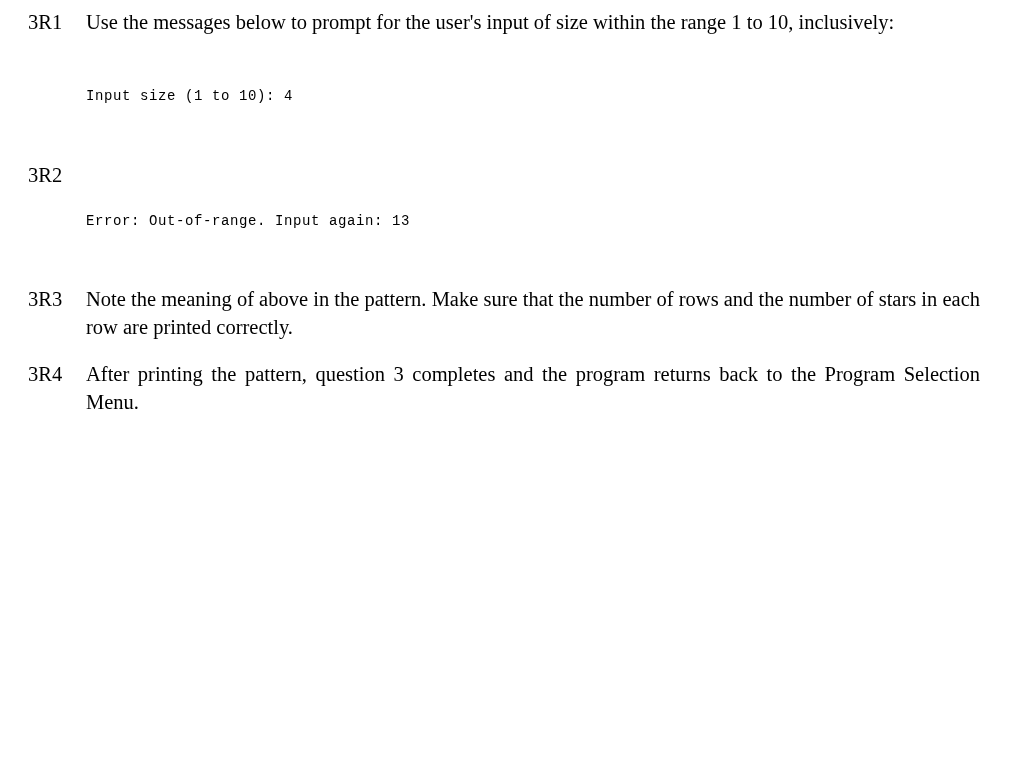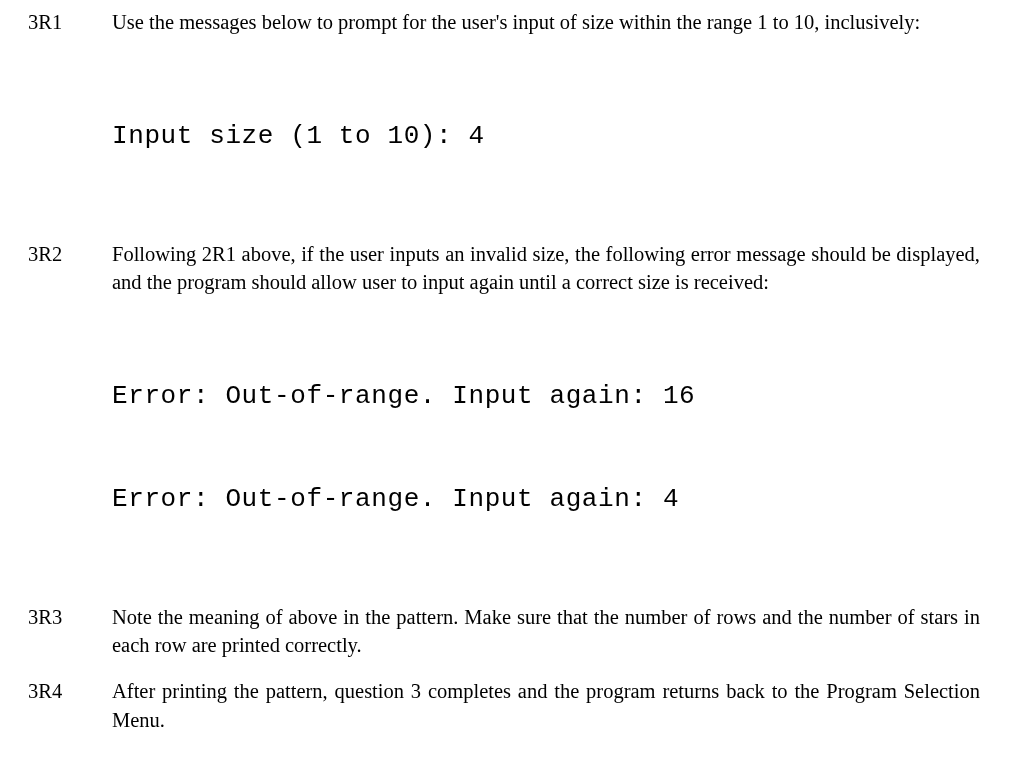--- a/index.html
+++ b/index.html
@@ -23,25 +23,24 @@
     margin-bottom: 18px;
   }
   .label {
     flex: 0 0 58px;
     font-weight: normal;
   }
   .body {
     flex: 1;
     text-align: justify;
     text-justify: inter-word;
-    margin-left: 26px;
   }
   .code {
     font-family: "Courier New", Courier, monospace;
-    font-size: 26px;
+    font-size: 14px;
     white-space: pre;
     text-align: left;
     margin-top: 14px;
     letter-spacing: 0.6px;
     line-height: 1.32;
   }
   .codeline { display: block; }
 </style>
 </head>
 <body>
@@ -52,24 +51,22 @@
     <span>Use the messages below to prompt for the user's input of size within the range 1 to 10, inclusively:</span>
     <div class="code">
       <span class="codeline">Input size (1 to 10): 4</span>
     </div>
   </div>
 </div>
 
 <div class="item">
   <div class="label">3R2</div>
   <div class="body">
-    <span>Following 2R1 above, if the user inputs an invalid size, the following error message should be displayed, and the program should allow user to input again until a correct size is received:</span>
     <div class="code">
-      <span class="codeline">Error: Out-of-range. Input again: 16</span>
-      <span class="codeline">Error: Out-of-range. Input again: 4</span>
+      <span class="codeline">Error: Out-of-range. Input again: 13</span>
     </div>
   </div>
 </div>
 
 <div class="item">
   <div class="label">3R3</div>
   <div class="body">
     <span>Note the meaning of above in the pattern. Make sure that the number of rows and the number of stars in each row are printed correctly.</span>
   </div>
 </div>

